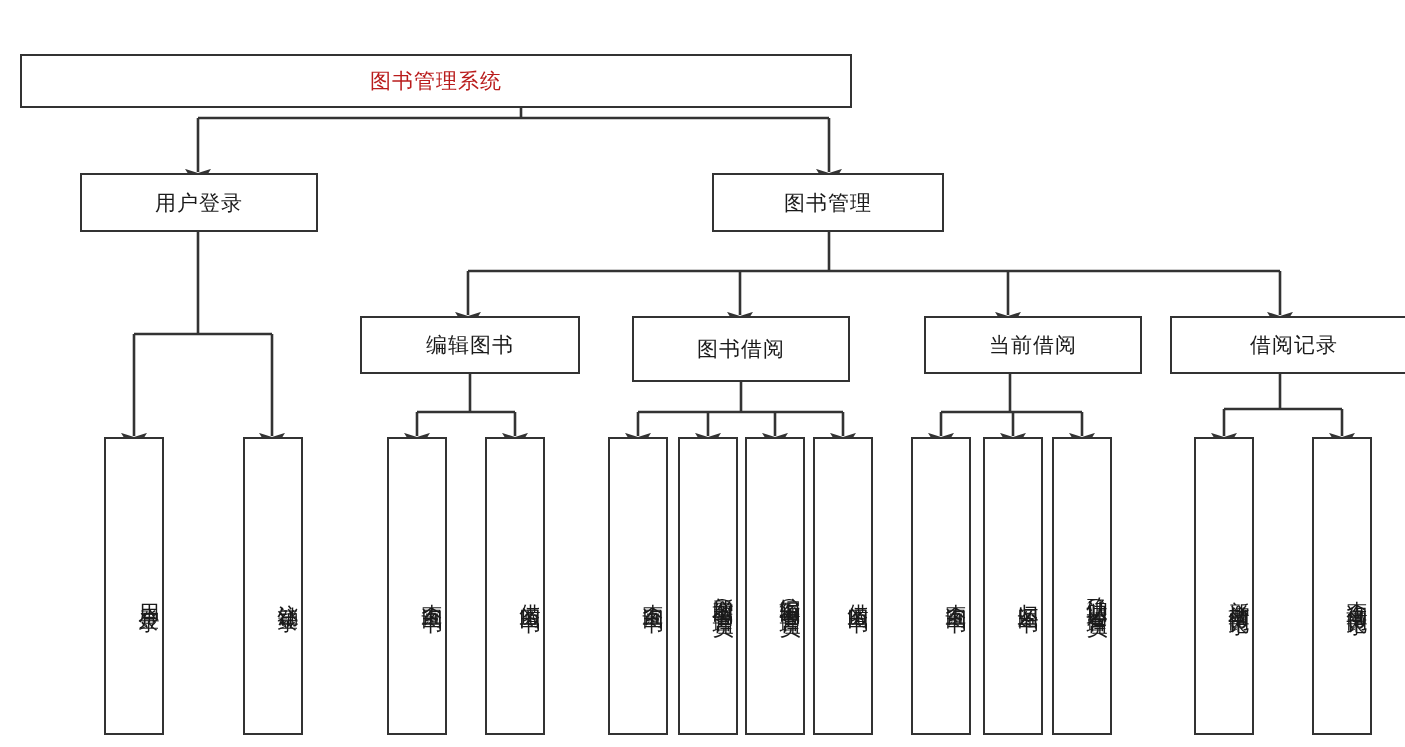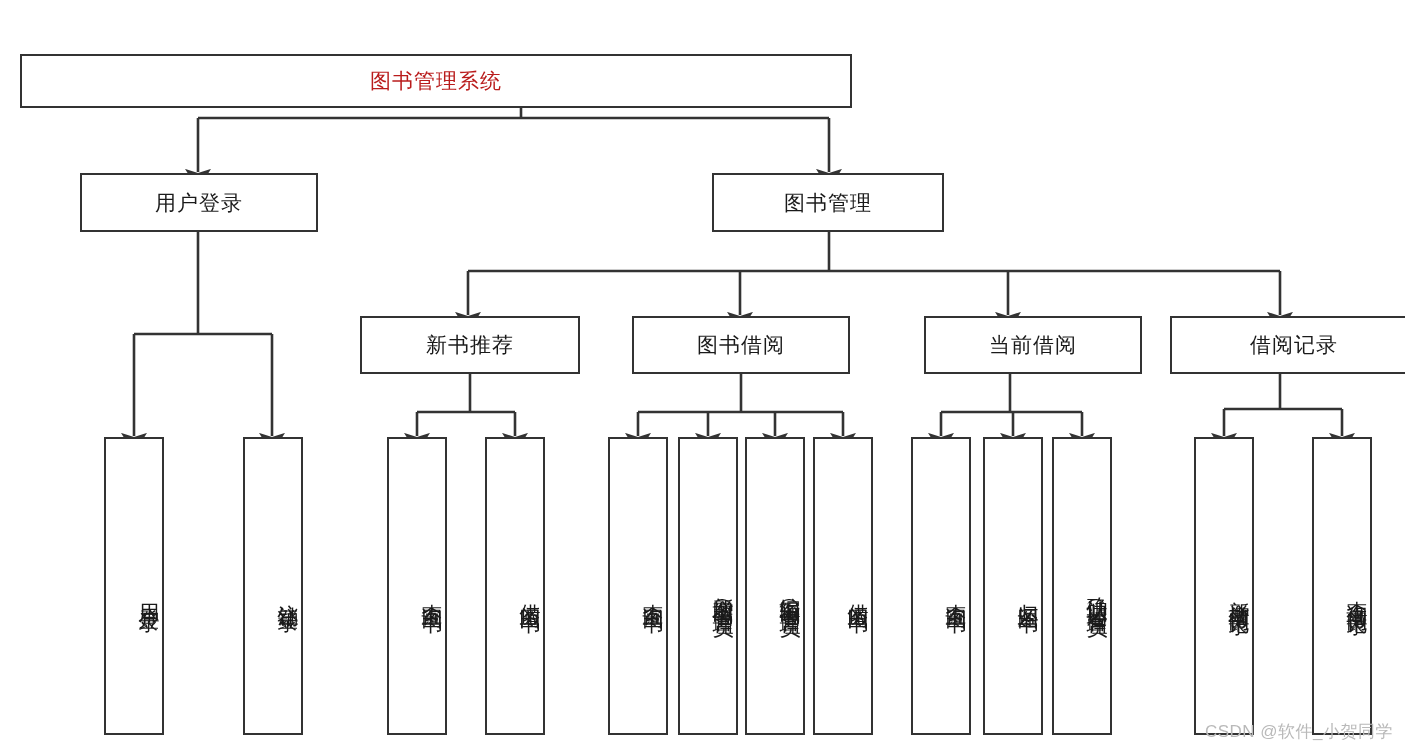--- a/index.html
+++ b/index.html
@@ -116,23 +116,23 @@
       <div class="node horiz" style="left: 20px; top: 12px; width: 832px; height: 54px; border-color: rgb(51, 51, 51); background: rgb(255, 255, 255); color: #b91c1c; margin-top: 42px;">
         <span class="label">图书管理系统</span>
       </div>
       <div class="node horiz" style="left: 80px; top: 173px; width: 238px; height: 59px; border-color: rgb(51, 51, 51); background: rgb(255, 255, 255); color: rgb(26, 26, 26);">
         <span class="label">用户登录</span>
       </div>
       <div class="node horiz" style="left: 712px; top: 173px; width: 232px; height: 59px; border-color: rgb(51, 51, 51); background: rgb(255, 255, 255); color: rgb(26, 26, 26);">
         <span class="label">图书管理</span>
       </div>
       <div class="node horiz" style="left: 360px; top: 316px; width: 220px; height: 58px; border-color: rgb(51, 51, 51); background: rgb(255, 255, 255); color: rgb(26, 26, 26);">
-        <span class="label">新书推荐</span>
+        <span class="label">编辑图书</span>
       </div>
-      <div class="node horiz" style="left: 632px; top: 316px; width: 218px; height: 58px; border-color: rgb(51, 51, 51); background: rgb(255, 255, 255); color: rgb(26, 26, 26);">
+      <div class="node horiz" style="left: 632px; top: 316px; width: 218px; height: 66px; border-color: rgb(51, 51, 51); background: rgb(255, 255, 255); color: rgb(26, 26, 26);">
         <span class="label">图书借阅</span>
       </div>
       <div class="node horiz" style="left: 924px; top: 316px; width: 218px; height: 58px; border-color: rgb(51, 51, 51); background: rgb(255, 255, 255); color: rgb(26, 26, 26);">
         <span class="label">当前借阅</span>
       </div>
       <div class="node horiz" style="left: 1170px; top: 316px; width: 248px; height: 58px; border-color: rgb(51, 51, 51); background: rgb(255, 255, 255); color: rgb(26, 26, 26);">
         <span class="label">借阅记录</span>
       </div>
       <div class="node vert" style="left: 104px; top: 437px; width: 60px; height: 298px; border-color: rgb(51, 51, 51); background: rgb(255, 255, 255); color: rgb(26, 26, 26);">
         <span class="label">用户登录</span>
@@ -168,15 +168,14 @@
         <span class="label">确认归还（管理员）</span>
       </div>
       <div class="node vert" style="left: 1194px; top: 437px; width: 60px; height: 298px; border-color: rgb(51, 51, 51); background: rgb(255, 255, 255); color: rgb(26, 26, 26);">
         <span class="label">新增借阅记录</span>
       </div>
       <div class="node vert" style="left: 1312px; top: 437px; width: 60px; height: 298px; border-color: rgb(51, 51, 51); background: rgb(255, 255, 255); color: rgb(26, 26, 26);">
         <span class="label">查询借阅记录</span>
       </div>
     </div>
 
-  <div id="watermark">CSDN @软件_小贺同学</div>
 
 </div>
 
 </body></html>

